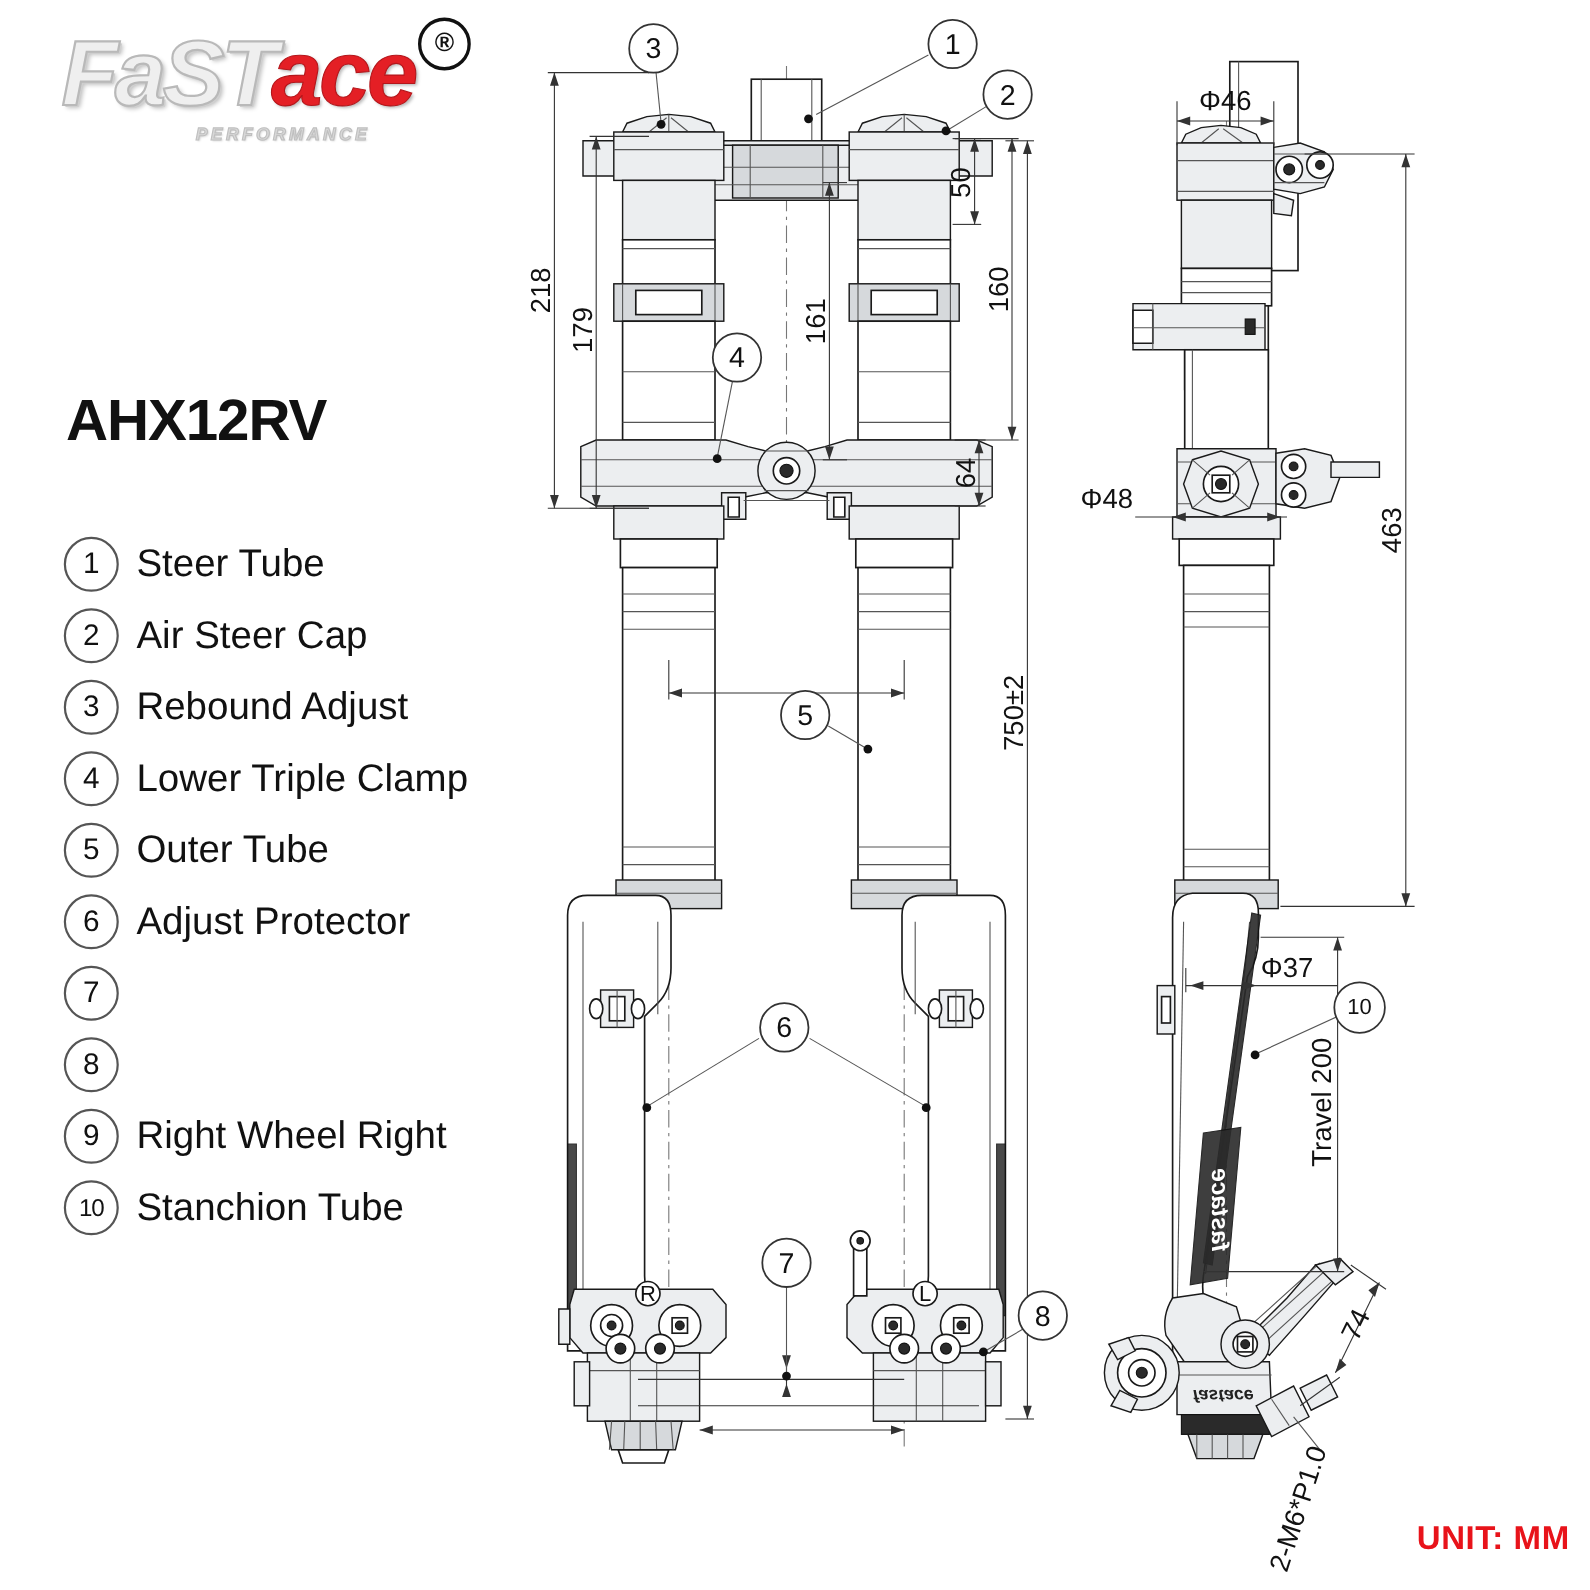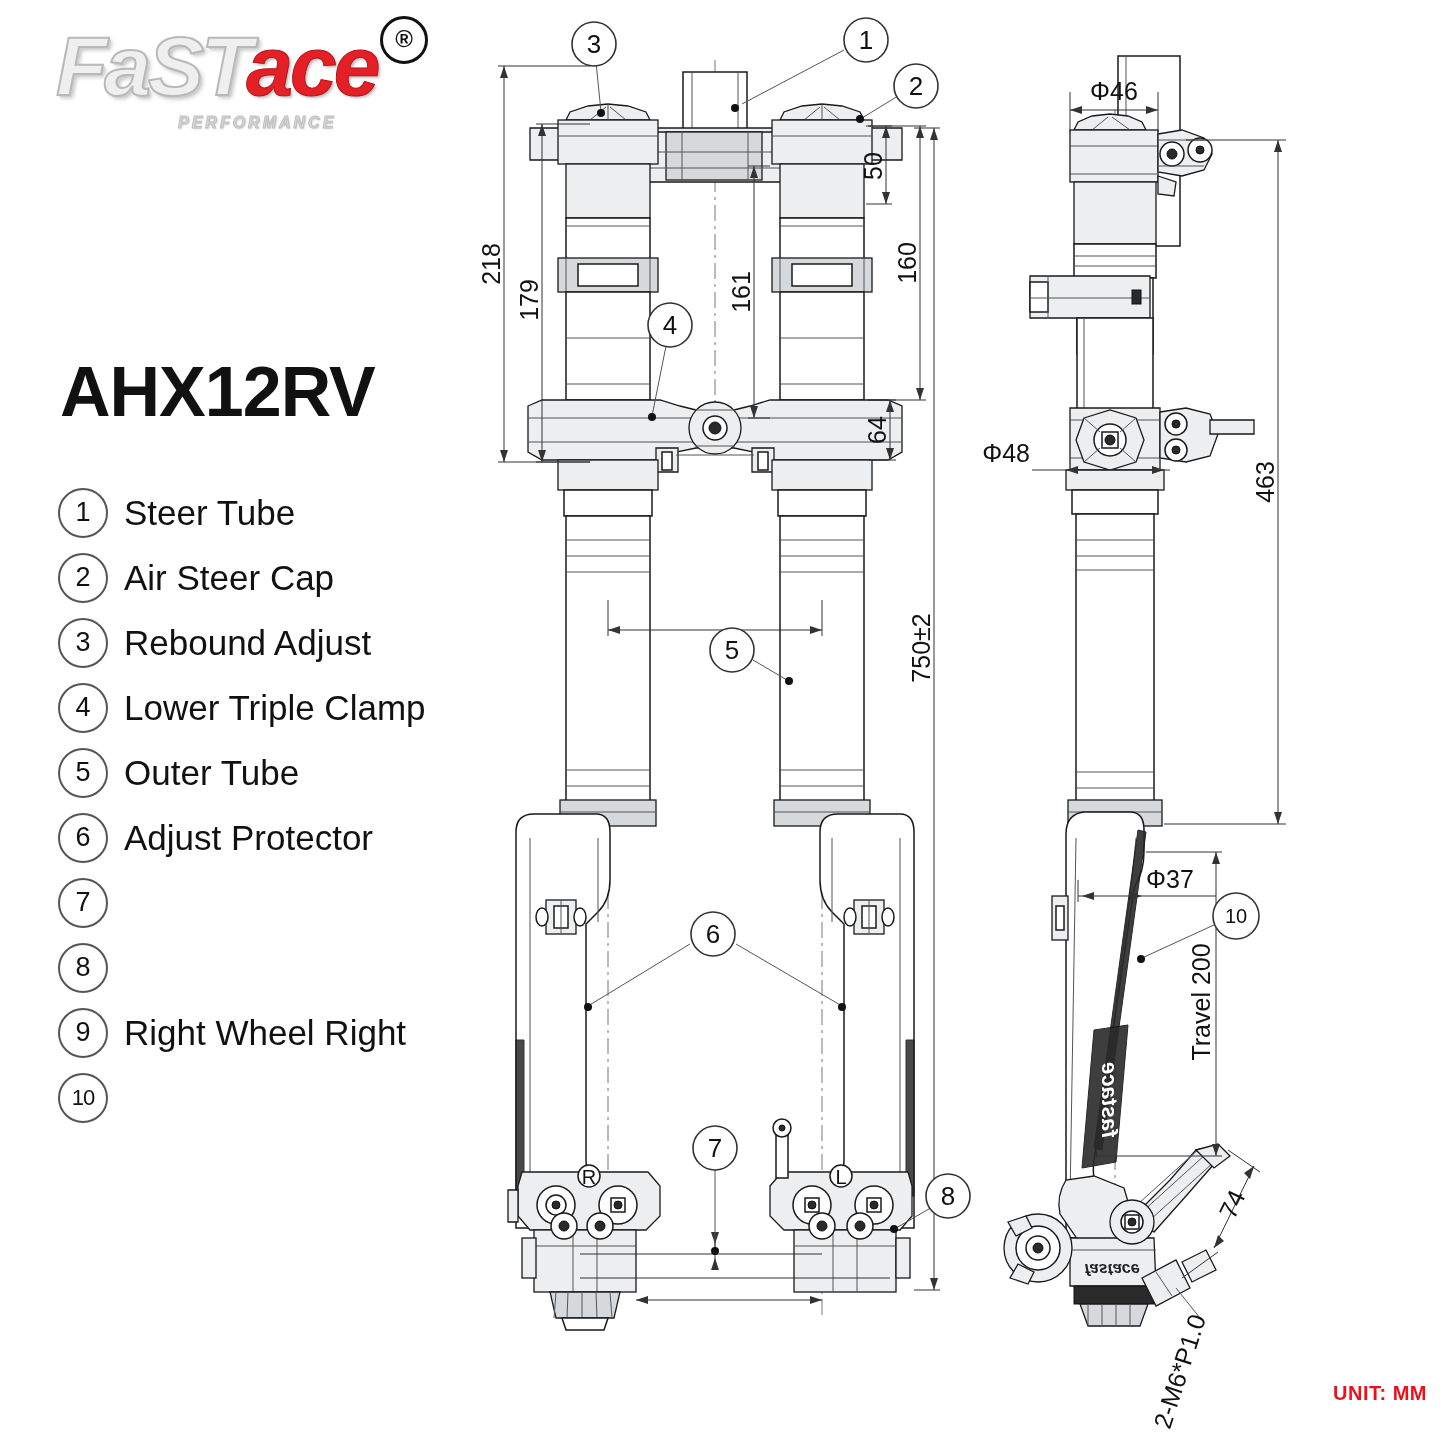--- a/index.html
+++ b/index.html
@@ -17,21 +17,21 @@
   #logo .ace{color:#e41f25;-webkit-text-stroke:1px #b4161b;
        text-shadow:2px 2px 3px rgba(0,0,0,.28);}
   #logo .perf{position:absolute;left:160px;top:100px;font-size:16px;font-weight:bold;
        font-style:italic;letter-spacing:3px;color:#d8d8d8;
        -webkit-text-stroke:1px #bfbfbf;text-shadow:1px 1px 2px rgba(0,0,0,.2);}
   #logo .reg{position:absolute;left:362px;top:2px;width:42px;height:42px;
        border:3px solid #111;border-radius:50%;font-size:24px;font-weight:bold;
        text-align:center;line-height:40px;color:#111;}
 
   
-  #model-title{left:60px;top:352px;font-size:70px;font-weight:bold;letter-spacing:-1px;}
+  #model-title{left:60px;top:352px;font-size:53px;font-weight:bold;letter-spacing:-1px;}
   #legend{left:58px;top:480px;width:430px;}
   .leg-row{display:flex;align-items:center;height:65px;}
   .leg-num{width:46px;height:46px;border:2px solid #555;border-radius:50%;
       display:flex;align-items:center;justify-content:center;
       font-size:27px;color:#111;flex:0 0 auto;}
   .leg-num.wide{font-size:22px;letter-spacing:-1px;}
   .leg-txt{margin-left:16px;font-size:35px;color:#111;white-space:nowrap;}
 
   
   #drawing{left:470px;top:0;width:975px;height:1445px;}
@@ -43,21 +43,21 @@
   .fillg{fill:#eceef0;stroke:#1a1a1a;stroke-width:1.3;}
   .filld{fill:#d6d9dc;stroke:#1a1a1a;stroke-width:1.3;}
   .dark{fill:#2a2a2a;stroke:#111;stroke-width:1;}
 
   text.dimtxt{font-family:"Liberation Sans",sans-serif;font-size:25px;fill:#111;}
   text.balnum{font-family:"Liberation Sans",sans-serif;font-size:26px;fill:#111;
       text-anchor:middle;dominant-baseline:central;}
   text.balnum.sm{font-size:20px;}
   circle.bal{fill:#fff;stroke:#333;stroke-width:1.6;}
 
-  #unit{right:18px;top:1382px;font-size:20px;font-weight:bold;color:#e8131a;
+  #unit{right:18px;top:1382px;font-size:30px;font-weight:bold;color:#e8131a;
         letter-spacing:.5px;}
 </style>
 </head>
 <body>
 
 <div class="abs" id="logo">
   <div class="mark">
     <span class="fast">FaST</span><span class="ace">ace</span>
   </div>
   <div class="perf">PERFORMANCE</div>
@@ -96,20 +96,21 @@
   </div>
   <div class="leg-row">
     <div class="leg-num">8</div>
   </div>
   <div class="leg-row">
     <div class="leg-num">9</div>
     <div class="leg-txt">Right Wheel Right</div>
   </div>
   <div class="leg-row">
     <div class="leg-num wide">10</div>
+    <div class="leg-txt">Stanchion Tube</div>
   </div>
 </div>
 
 <div class="abs" id="drawing">
 <svg width="975" height="1445" viewBox="0 0 975 1445" xmlns="http://www.w3.org/2000/svg">
 
   <g>
 
     <line class="ctr" x1="138" y1="110" x2="138" y2="1320"></line>
     <line class="ctr" x1="352" y1="110" x2="352" y2="1320"></line>

